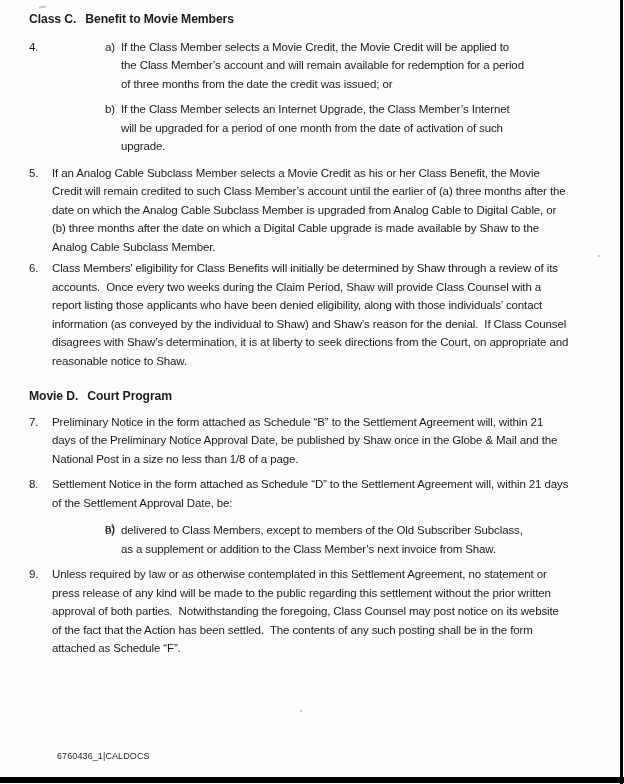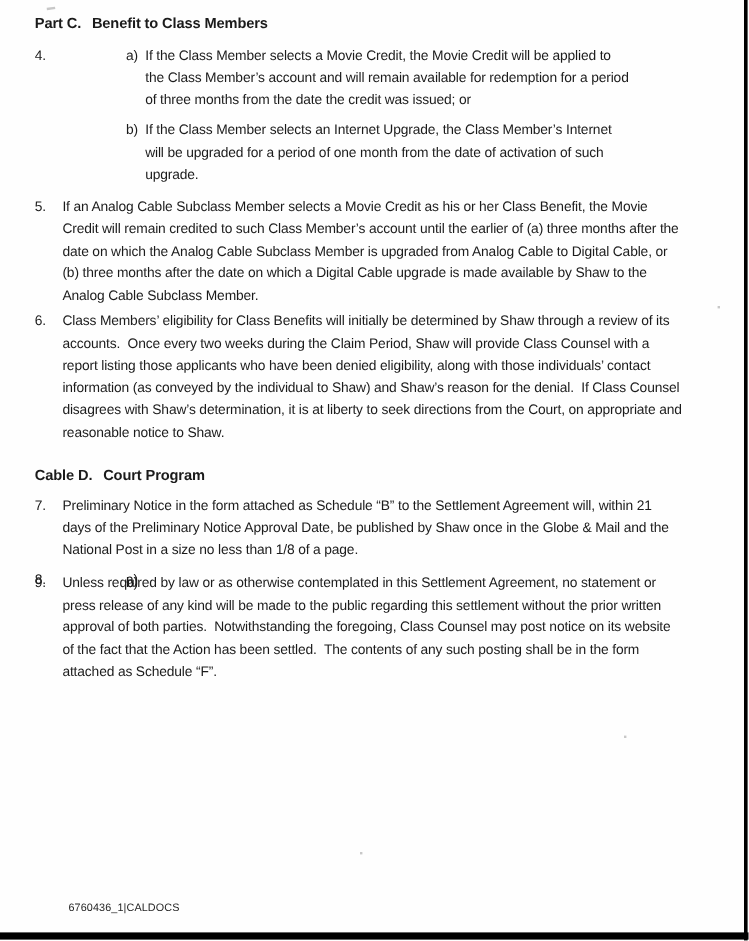--- a/index.html
+++ b/index.html
@@ -84,21 +84,21 @@
   .speck-dot2 { left: 520px; top: 613px; width: 2px; height: 2px; }
   .speck-dot3 { left: 300px; top: 710px; width: 2px; height: 2px; }
 </style>
 </head>
 <body>
 
 <div class="page">
   <div class="content">
 
     <div class="heading">
-      <span class="hlabel">Part C.</span><span>Benefit to Class Members</span>
+      <span class="hlabel">Class C.</span><span>Benefit to Movie Members</span>
     </div>
 
     <div class="para mt9">
       <span class="num">4.</span>
     </div>
 
     <div class="sub mt8">
       <span class="letter">a)</span>
       <span class="ptext">If the Class Member selects a Movie Credit, the Movie Credit will be applied to the Class Member’s account and will remain available for redemption for a period of three months from the date the credit was issued; or</span>
     </div>
@@ -112,38 +112,40 @@
       <span class="num">5.</span>
       <span class="ptext">If an Analog Cable Subclass Member selects a Movie Credit as his or her Class Benefit, the Movie Credit will remain credited to such Class Member’s account until the earlier of (a) three months after the date on which the Analog Cable Subclass Member is upgraded from Analog Cable to Digital Cable, or (b) three months after the date on which a Digital Cable upgrade is made available by Shaw to the Analog Cable Subclass Member.</span>
     </div>
 
     <div class="para mt3">
       <span class="num">6.</span>
       <span class="ptext">Class Members’ eligibility for Class Benefits will initially be determined by Shaw through a review of its accounts.  Once every two weeks during the Claim Period, Shaw will provide Class Counsel with a report listing those applicants who have been denied eligibility, along with those individuals’ contact information (as conveyed by the individual to Shaw) and Shaw’s reason for the denial.  If Class Counsel disagrees with Shaw’s determination, it is at liberty to seek directions from the Court, on appropriate and reasonable notice to Shaw.</span>
     </div>
 
     <div class="heading mt17">
-      <span class="hlabel">Cable D.</span><span>Court Program</span>
+      <span class="hlabel">Movie D.</span><span>Court Program</span>
     </div>
 
     <div class="para mt7">
       <span class="num">7.</span>
       <span class="ptext">Preliminary Notice in the form attached as Schedule “B” to the Settlement Agreement will, within 21 days of the Preliminary Notice Approval Date, be published by Shaw once in the Globe &amp; Mail and the National Post in a size no less than 1/8 of a page.</span>
     </div>
 
     <div class="para mt7">
       <span class="num">8.</span>
+      <span class="ptext">Settlement Notice in the form attached as Schedule “D” to the Settlement Agreement will, within 21 days of the Settlement Approval Date, be:</span>
     </div>
 
     <div class="sub mt7">
       <span class="letter">a)</span>
     </div>
 
     <div class="sub mt9">
       <span class="letter">b)</span>
+      <span class="ptext">delivered to Class Members, except to members of the Old Subscriber Subclass, as a supplement or addition to the Class Member’s next invoice from Shaw.</span>
     </div>
 
     <div class="para mt7">
       <span class="num">9.</span>
       <span class="ptext">Unless required by law or as otherwise contemplated in this Settlement Agreement, no statement or press release of any kind will be made to the public regarding this settlement without the prior written approval of both parties.  Notwithstanding the foregoing, Class Counsel may post notice on its website of the fact that the Action has been settled.  The contents of any such posting shall be in the form attached as Schedule “F”.</span>
     </div>
 
   </div>
 
   <div class="footer">6760436_1|CALDOCS</div>

